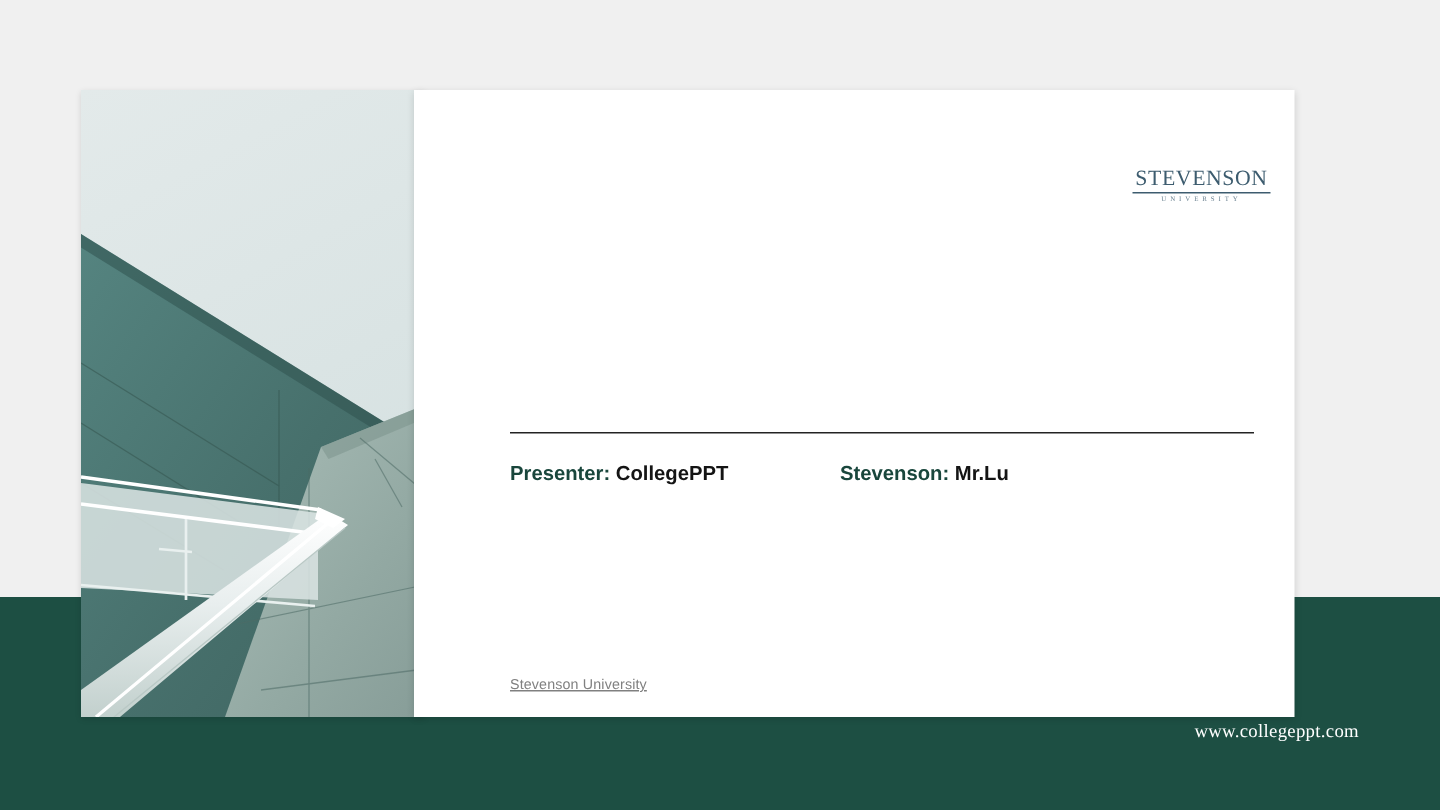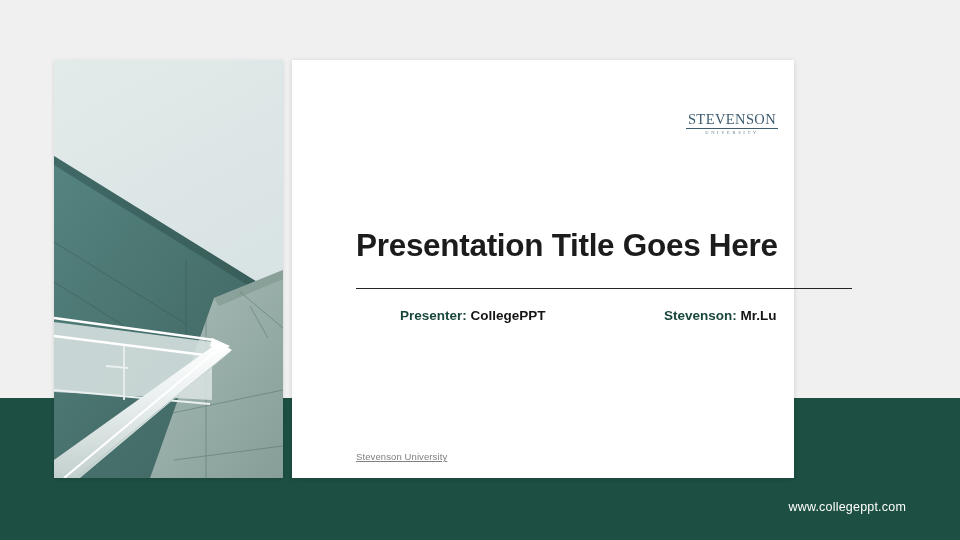--- a/index.html
+++ b/index.html
@@ -16,43 +16,44 @@
 
   
   #bottom-band {
     position: absolute;
     left: 0; top: 398px;
     width: 960px; height: 142px;
     background: #1d4f43;
   }
   #site-url {
     position: absolute;
-    right: 54px; top: 500px;
+    right: 54px; top: 480px;
     font-size: 12.5px;
     color: #ffffff;
     letter-spacing: 0.2px;
     white-space: nowrap;
+    font-family: Liberation Serif, serif;
   }
 
   
   #photo-panel {
     position: absolute;
     left: 54px; top: 60px;
     width: 229px; height: 418px;
     overflow: hidden;
     background: #dde6e6;
     box-shadow: 0 1px 4px rgba(0,0,0,0.13);
   }
   #photo-panel svg { display: block; width: 229px; height: 418px; }
 
   
   #content-card {
     position: absolute;
-    left: 292px; top: 60px;
-    width: 502px; height: 418px;
+    left: 276px; top: 60px;
+    width: 587px; height: 418px;
     background: #ffffff;
     box-shadow: 0 1px 5px rgba(0,0,0,0.14);
   }
 
   
   #brand-logo {
     position: absolute;
     right: 16px; top: 52px;
     width: 92px;
     text-align: center;
@@ -99,21 +100,21 @@
   }
 
   
   #credits-row {
     position: absolute;
     left: 64px; top: 248px;
     width: 520px;
     display: flex;
     align-items: baseline;
   }
-  .credit-item { white-space: nowrap; font-size: 13.5px; font-weight: bold; margin-left: 44px; }
+  .credit-item { white-space: nowrap; font-size: 13.5px; font-weight: bold; }
   #credit-presenter { width: 220px; }
   .credit-label { color: #19463c; }
   .credit-value { color: #141414; }
 
   
   #card-footer {
     position: absolute;
     left: 64px; bottom: 16px;
     font-size: 9.5px;
     color: #808080;
@@ -200,21 +201,20 @@
     </svg>
   </div>
 
   <div id="content-card">
 
     <div id="brand-logo">
       <span class="brand-wordmark">STEVENSON</span>
       <span class="brand-subtext">UNIVERSITY</span>
     </div>
 
-    <div id="slide-title">Presentation Title Goes Here</div>
 
     <div id="title-divider"></div>
 
     <div id="credits-row">
       <div class="credit-item" id="credit-presenter">
         <span class="credit-label">Presenter:</span>
         <span class="credit-value">CollegePPT</span>
       </div>
       <div class="credit-item" id="credit-instructor">
         <span class="credit-label">Stevenson:</span>

